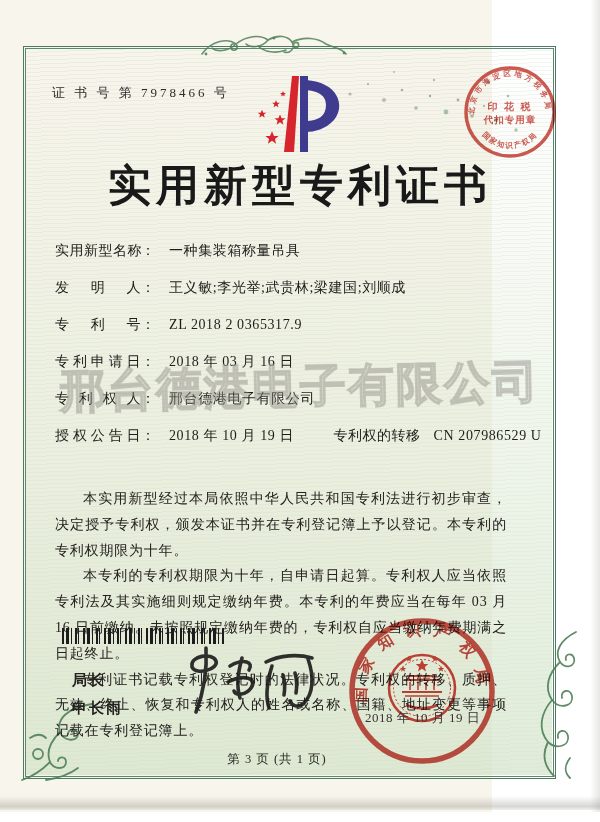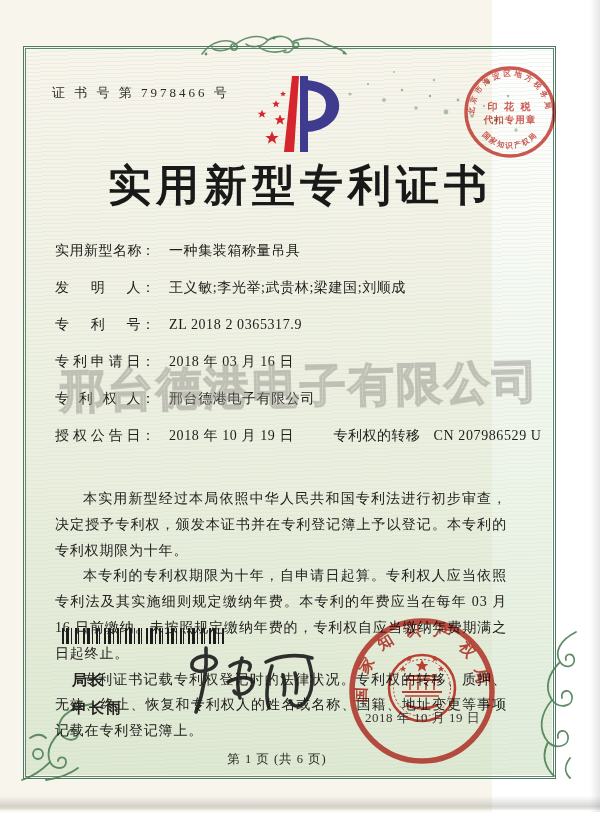--- a/index.html
+++ b/index.html
@@ -269,18 +269,18 @@
     <text font-size="7.5" font-weight="700" fill="#c5352c" letter-spacing="3" font-family="'Liberation Serif',serif">
       <textPath href="#taxArcT" startOffset="16">北京市海淀区地方税务局</textPath>
     </text>
     <text font-size="7.5" font-weight="700" fill="#c5352c" letter-spacing="1.5" font-family="'Liberation Serif',serif">
       <textPath href="#taxArcB" startOffset="1">国家知识产权局</textPath>
     </text>
     <text x="48" y="46" text-anchor="middle" font-size="10" font-weight="700" fill="#c5352c" letter-spacing="2" font-family="'Liberation Serif',serif">印 花 税</text>
     <text x="48" y="59" text-anchor="middle" font-size="9.5" font-weight="700" fill="#c5352c" letter-spacing="1" font-family="'Liberation Serif',serif">代扣专用章</text>
   </svg>
 
-  <div class="footer">第 1 页 (共 6 页)</div>
+  <div class="footer">第 3 页 (共 1 页)</div>
 
 </div>
 
 <div class="scan-edge-bottom"></div>
 <div class="scan-edge-right"></div>
 
 </body></html>

